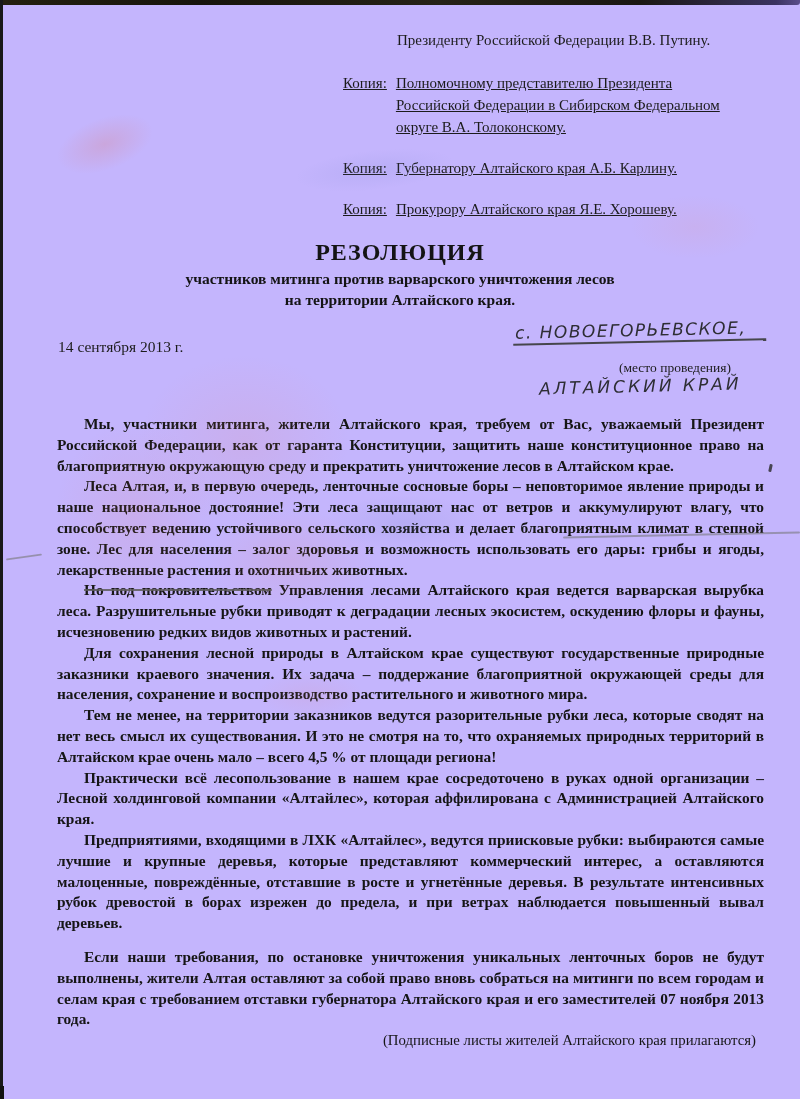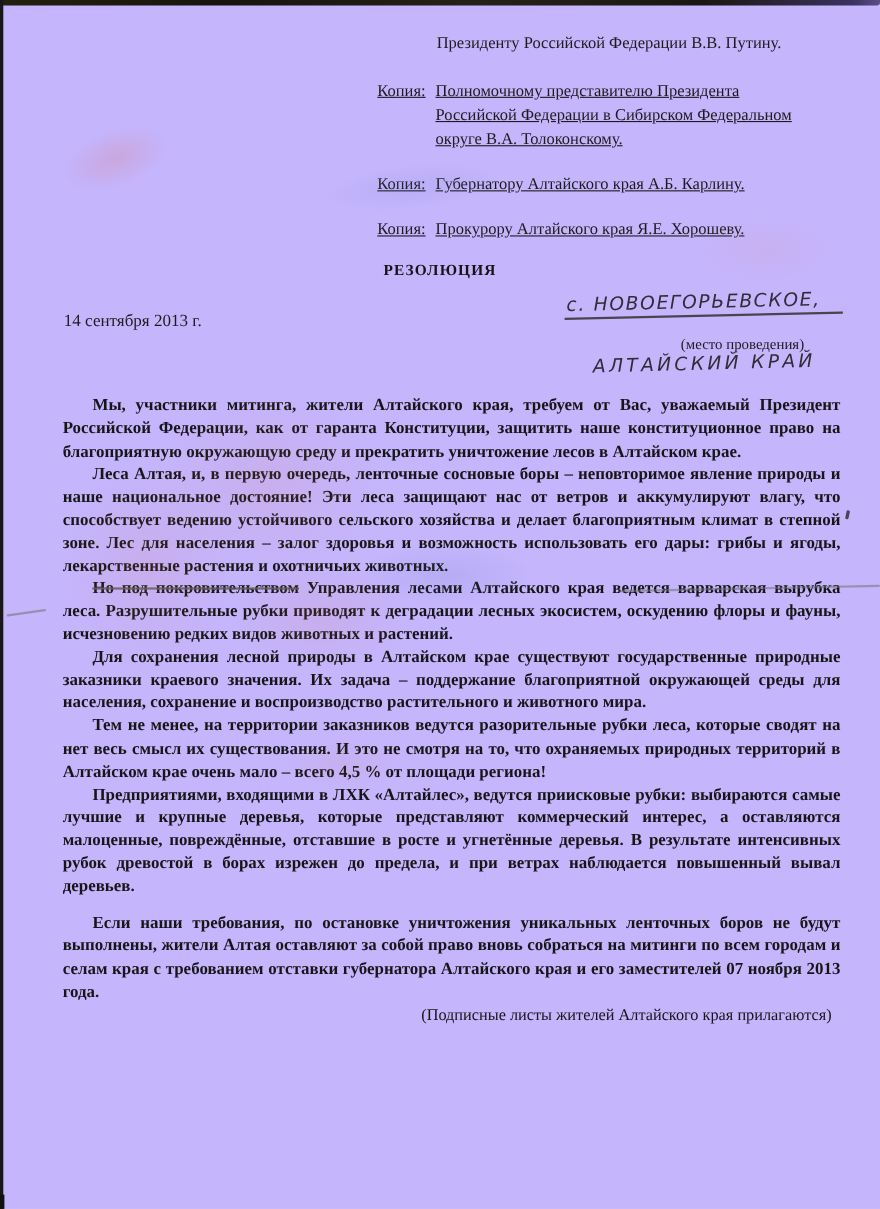--- a/index.html
+++ b/index.html
@@ -34,21 +34,21 @@
 
   
   .addr-block{padding-top:30px;margin-left:343px;margin-right:10px;font-size:15px;line-height:21px;}
   .addr-main{padding-left:54px;white-space:nowrap;margin-bottom:21px;}
   .copy{display:flex;margin-bottom:19px;line-height:22px;text-decoration:underline;}
   .copy-label{flex:0 0 auto;margin-right:9px;}
   .copy-text{width:345px;}
   .copy-single .copy-text{width:auto;white-space:nowrap;}
 
   
-  .title{margin-top:15px;text-align:center;font-size:14px;font-weight:bold;letter-spacing:1px;color:#141414;}
+  .title{margin-top:15px;text-align:center;font-size:24px;font-weight:bold;letter-spacing:1px;color:#141414;}
   .subtitle{text-align:center;font-size:15.5px;font-weight:bold;line-height:21px;color:#141414;margin-top:2px;}
 
   
   .date-venue{position:relative;height:82px;margin-top:18px;}
   .doc-date{position:absolute;left:58px;top:10px;font-size:15.5px;}
   .venue{position:absolute;right:10px;top:-8px;width:300px;text-align:center;}
   .hand{font-family:"DejaVu Sans", sans-serif;font-style:italic;color:#2e2e34;}
   .hand1{display:inline-block;font-size:17px;letter-spacing:1.5px;border-bottom:2px solid #46464c;padding:0 20px 1px 2px;transform:rotate(-1.3deg);}
   .venue-caption{font-size:13.5px;margin-top:17px;padding-left:70px;}
   .hand2{display:inline-block;font-size:17px;letter-spacing:3px;transform:rotate(-1.5deg);margin-top:0px;}
@@ -90,34 +90,39 @@
       <span class="copy-label">Копия:</span>
       <span class="copy-text">Губернатору Алтайского края А.Б. Карлину.</span>
     </div>
     <div class="copy copy-single">
       <span class="copy-label">Копия:</span>
       <span class="copy-text">Прокурору Алтайского края Я.Е. Хорошеву.</span>
     </div>
   </div>
 
   <div class="title">РЕЗОЛЮЦИЯ</div>
+  <div class="subtitle">
+    <div>участников митинга против варварского уничтожения лесов</div>
+    <div>на территории Алтайского края.</div>
+  </div>
 
   <div class="date-venue">
     <span class="doc-date">14 сентября  2013 г.</span>
     <div class="venue">
       <span class="hand hand1">с. НОВОЕГОРЬЕВСКОЕ,</span>
       <div class="venue-caption">(место проведения)</div>
       <span class="hand hand2">АЛТАЙСКИЙ КРАЙ</span>
     </div>
   </div>
 
   <div class="body">
     <p>Мы, участники митинга, жители Алтайского края, требуем от Вас, уважаемый Президент Российской Федерации,  как от гаранта Конституции, защитить наше конституционное право на благоприятную окружающую среду и прекратить уничтожение лесов в Алтайском крае.</p>
     <p>Леса Алтая, и, в первую очередь, ленточные сосновые боры – неповторимое явление природы и наше национальное достояние! Эти леса защищают нас от ветров и аккумулируют влагу, что способствует ведению устойчивого сельского хозяйства и делает благоприятным климат в степной зоне. Лес для населения – залог здоровья и возможность использовать его дары: грибы и ягоды, лекарственные растения и охотничьих животных.</p>
     <p><span class="struck">Но под покровительством</span><span> Управления лесами Алтайского края ведется варварская вырубка леса. Разрушительные рубки приводят к деградации лесных экосистем, оскудению флоры и фауны, исчезновению редких видов животных и растений.</span></p>
     <p>Для сохранения лесной природы в Алтайском крае существуют государственные природные заказники краевого значения. Их задача – поддержание благоприятной окружающей среды для населения, сохранение и воспроизводство растительного и животного мира.</p>
     <p>Тем не менее, на территории заказников ведутся разорительные рубки леса, которые сводят на нет весь смысл их существования. И это не смотря на то, что охраняемых природных территорий в Алтайском крае очень мало – всего 4,5 % от площади региона!</p>
+    <p>Практически всё лесопользование в нашем крае сосредоточено в руках одной организации – Лесной холдинговой компании «Алтайлес», которая аффилирована с Администрацией Алтайского края.</p>
     <p>Предприятиями, входящими в ЛХК «Алтайлес», ведутся приисковые рубки: выбираются самые лучшие и крупные деревья, которые представляют коммерческий интерес, а оставляются малоценные, повреждённые, отставшие в росте и угнетённые деревья. В результате интенсивных рубок древостой в борах изрежен до предела, и при ветрах наблюдается повышенный вывал деревьев.</p>
     <p class="gap-before">Если наши требования, по остановке уничтожения уникальных ленточных боров не будут выполнены, жители Алтая оставляют за собой право вновь собраться на митинги по всем городам и селам края с требованием отставки губернатора Алтайского края и его заместителей  07 ноября  2013 года.</p>
     <p class="closing">(Подписные листы жителей Алтайского края прилагаются)</p>
   </div>
 
 </div>
 
 </body></html>

